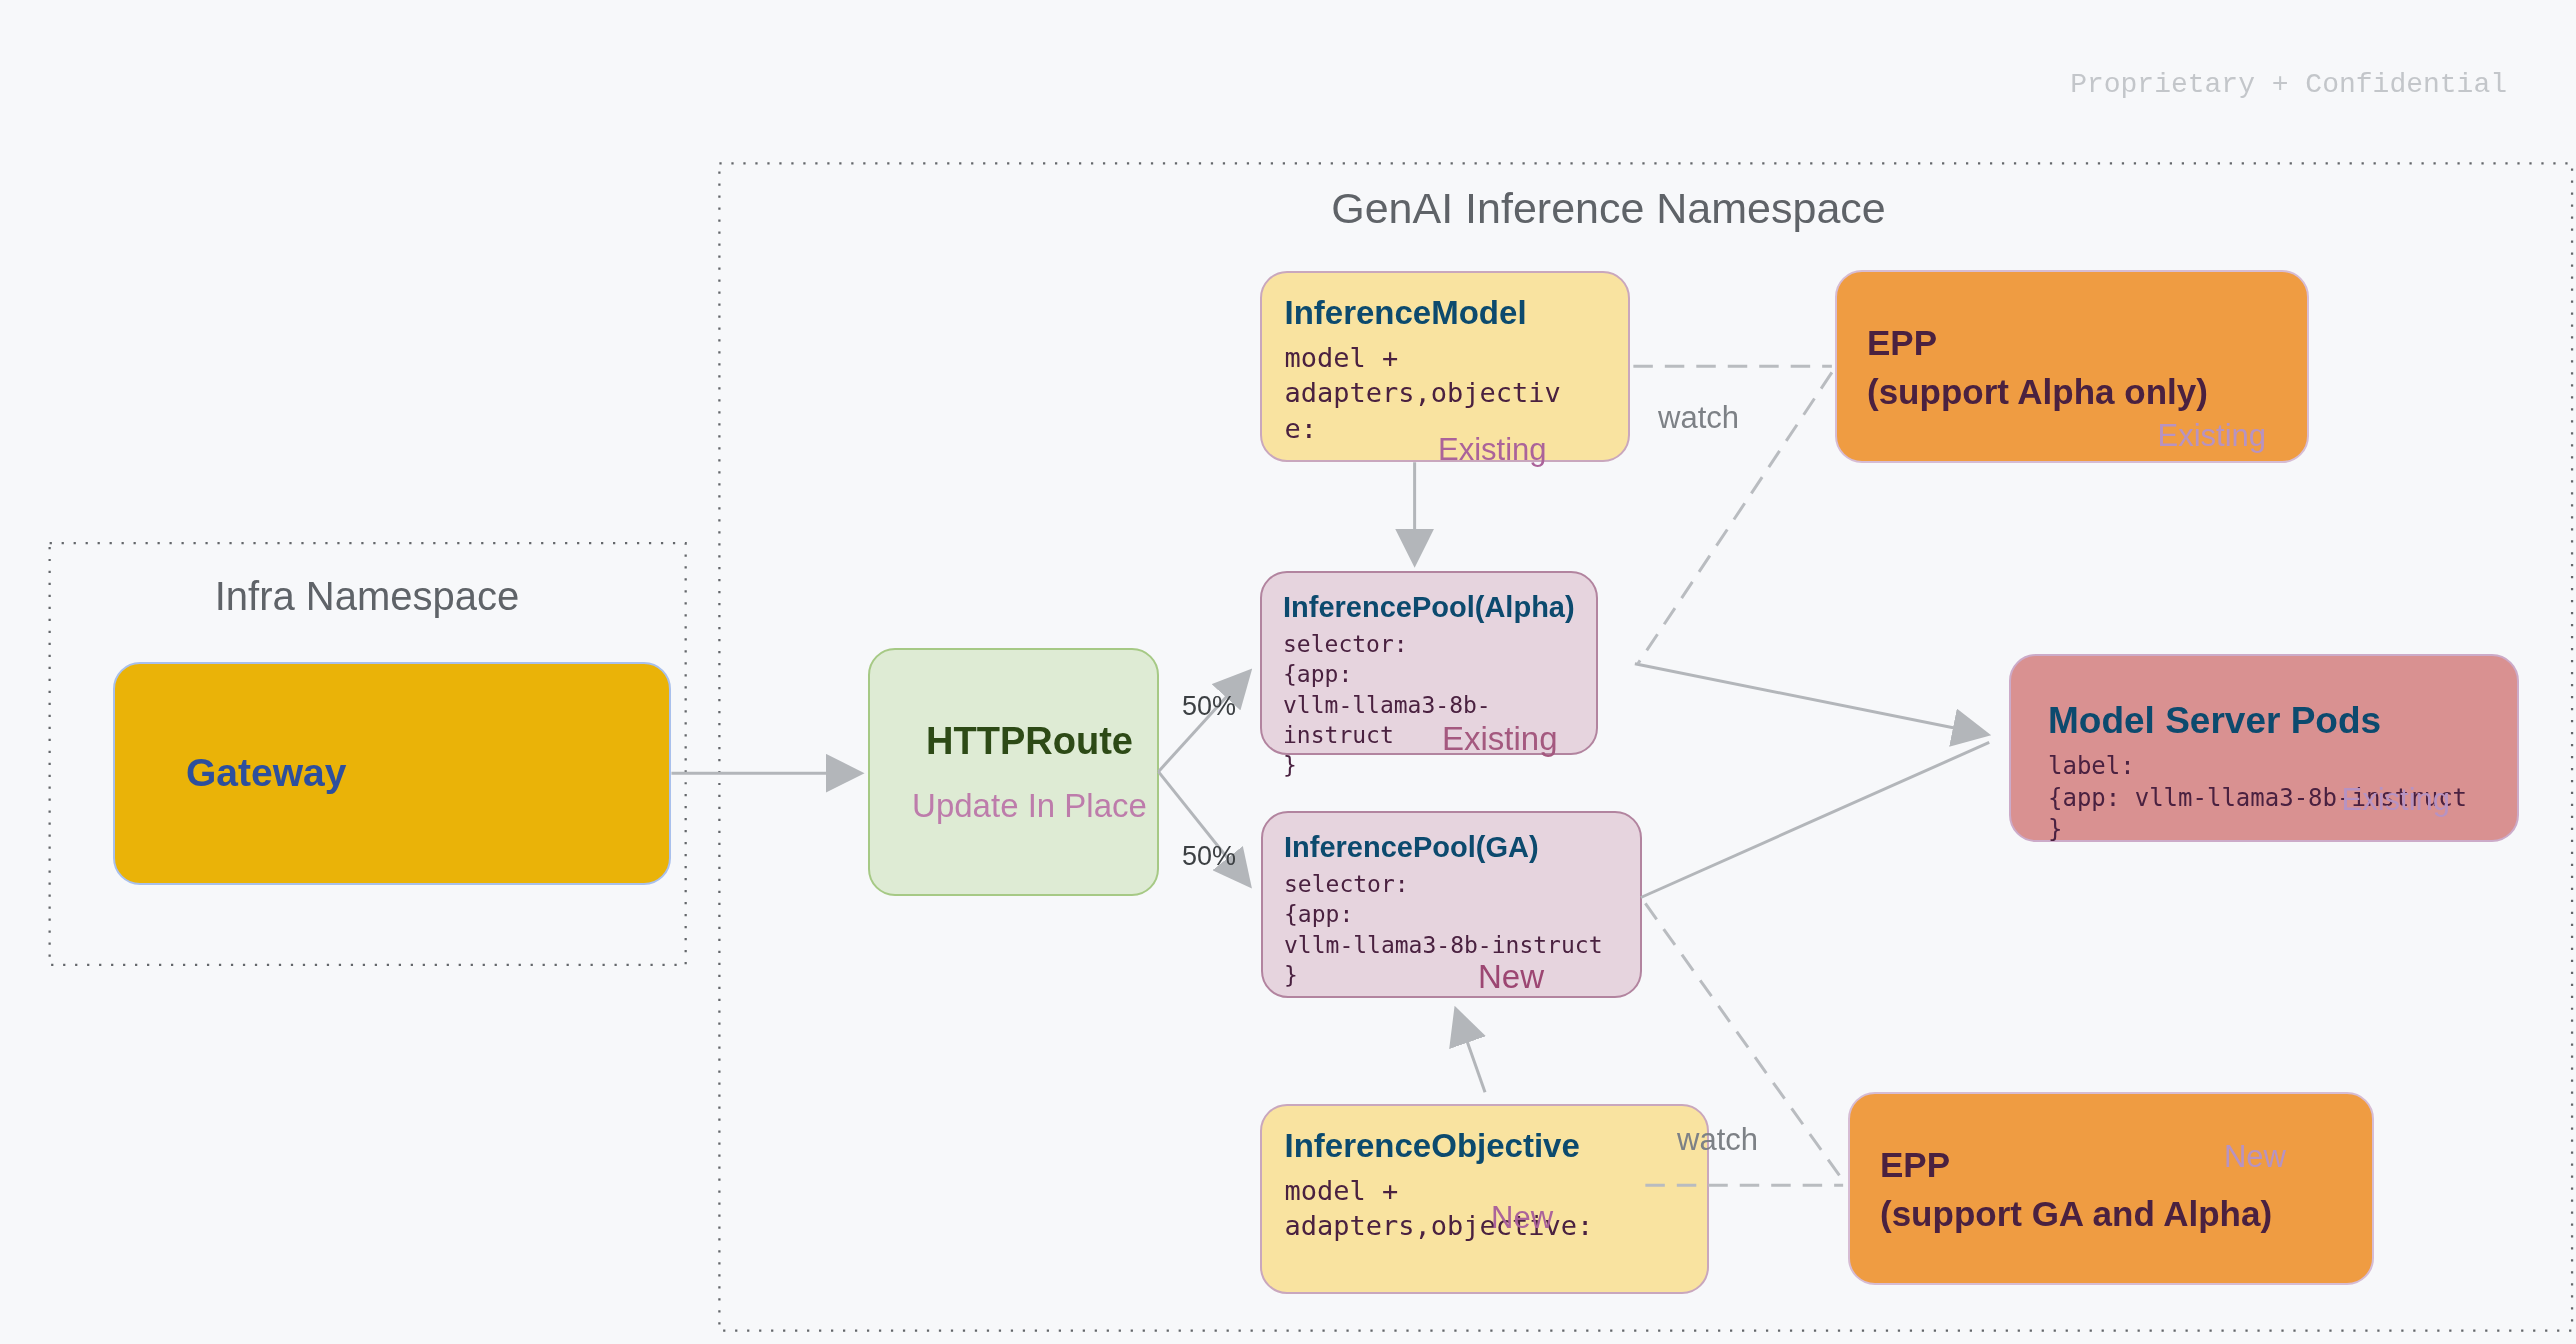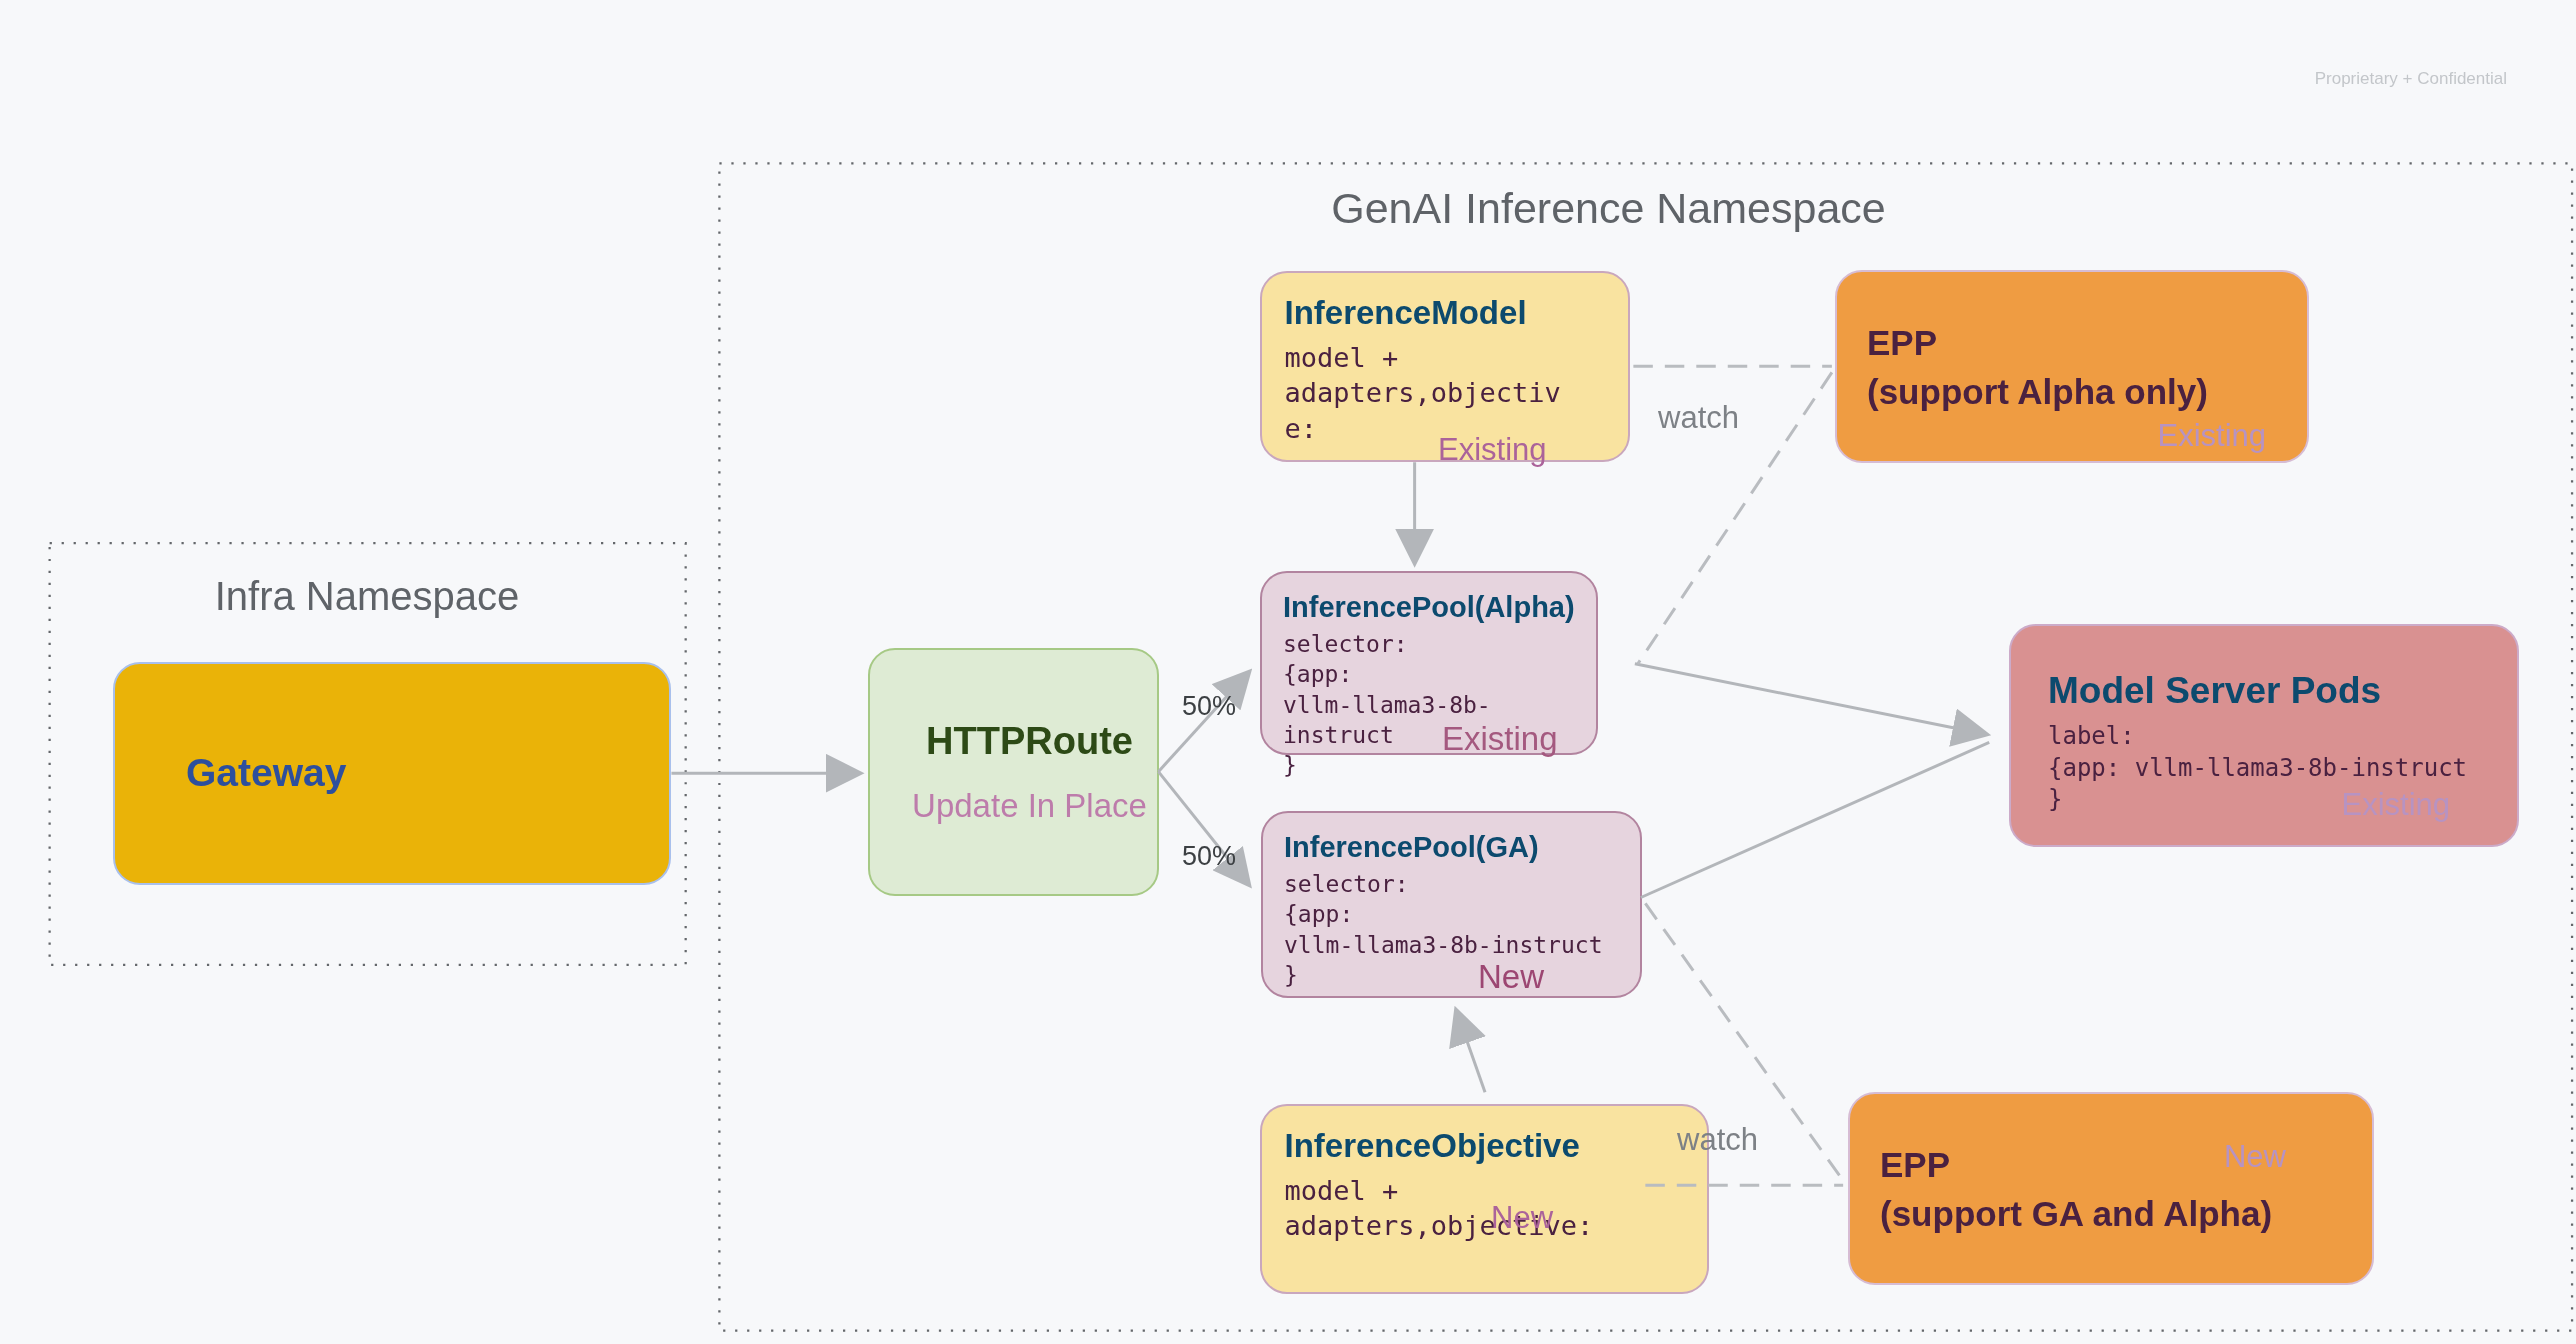--- a/index.html
+++ b/index.html
@@ -2,21 +2,21 @@
 <html style="font-size:12px"><head>
 <meta charset="utf-8">
 <style>
   html,body{margin:0;padding:0;}
   body{width:2576px;height:1344px;overflow:hidden;background:#f7f8fa;
        font-family:"Liberation Sans", sans-serif;}
   #canvas{position:relative;width:2576px;height:1344px;}
 
   .layer{position:absolute;left:0;top:0;width:2576px;height:1344px;pointer-events:none;}
 
-  .watermark{position:absolute;top:69px;right:69px;font-size:17px;color:#c3c6ca;}
+  .watermark{position:absolute;top:69px;right:69px;font-size:28px;color:#c3c6ca;font-family:Liberation Mono, monospace;}
 
   .ns-title{position:absolute;color:#5f6368;text-align:center;}
   .ns-title.genai{left:682px;top:184px;width:1853px;font-size:43px;}
   .ns-title.infra{left:49px;top:574px;width:636px;font-size:40px;}
 
   .node{position:absolute;box-sizing:border-box;border-radius:27px;border:2.2px solid;padding-left:32px;}
   .node .title{font-weight:bold;color:#0c4a6e;line-height:1.2;}
   .node pre{margin:7.5px 0 0 0;font-family:"DejaVu Sans Mono", monospace;
             color:#4a2140;white-space:pre-wrap;line-height:1.32;}
   .status{position:absolute;font-size:31px;}
@@ -57,21 +57,21 @@
   .epp{background:#ef9c42;border-color:#d6bcd4;display:flex;flex-direction:column;
        justify-content:center;padding-left:30px;}
   .epp .title,.epp .subtitle{font-weight:bold;color:#4a2140;font-size:35px;line-height:1.4;}
   .epp .status{color:#b793c2;}
   .epp-alpha{left:1835px;top:270px;width:474px;height:193px;}
   .epp-alpha .status{right:41px;bottom:7.5px;}
   .epp-ga{left:1848px;top:1092px;width:526px;height:193px;}
   .epp-ga .status{right:86px;top:45px;}
 
   
-  .msp{left:2009px;top:624px;width:510px;height:223px;background:#d99191;border-color:#ccabc9;
+  .msp{left:2009px;top:654px;width:510px;height:188px;background:#d99191;border-color:#ccabc9;
        padding:43px 0 16px 37px;}
   .msp .title{font-size:37px;}
   .msp pre{font-size:24px;}
   .msp .status{right:67px;bottom:22.5px;color:#b793c2;}
 
   .edge-label{position:absolute;}
   .watch{font-size:31px;color:#7d8186;}
   .watch.top{left:1658px;top:400px;}
   .watch.bottom{left:1677px;top:1122px;}
   .percent{font-size:27px;color:#3c4043;}

